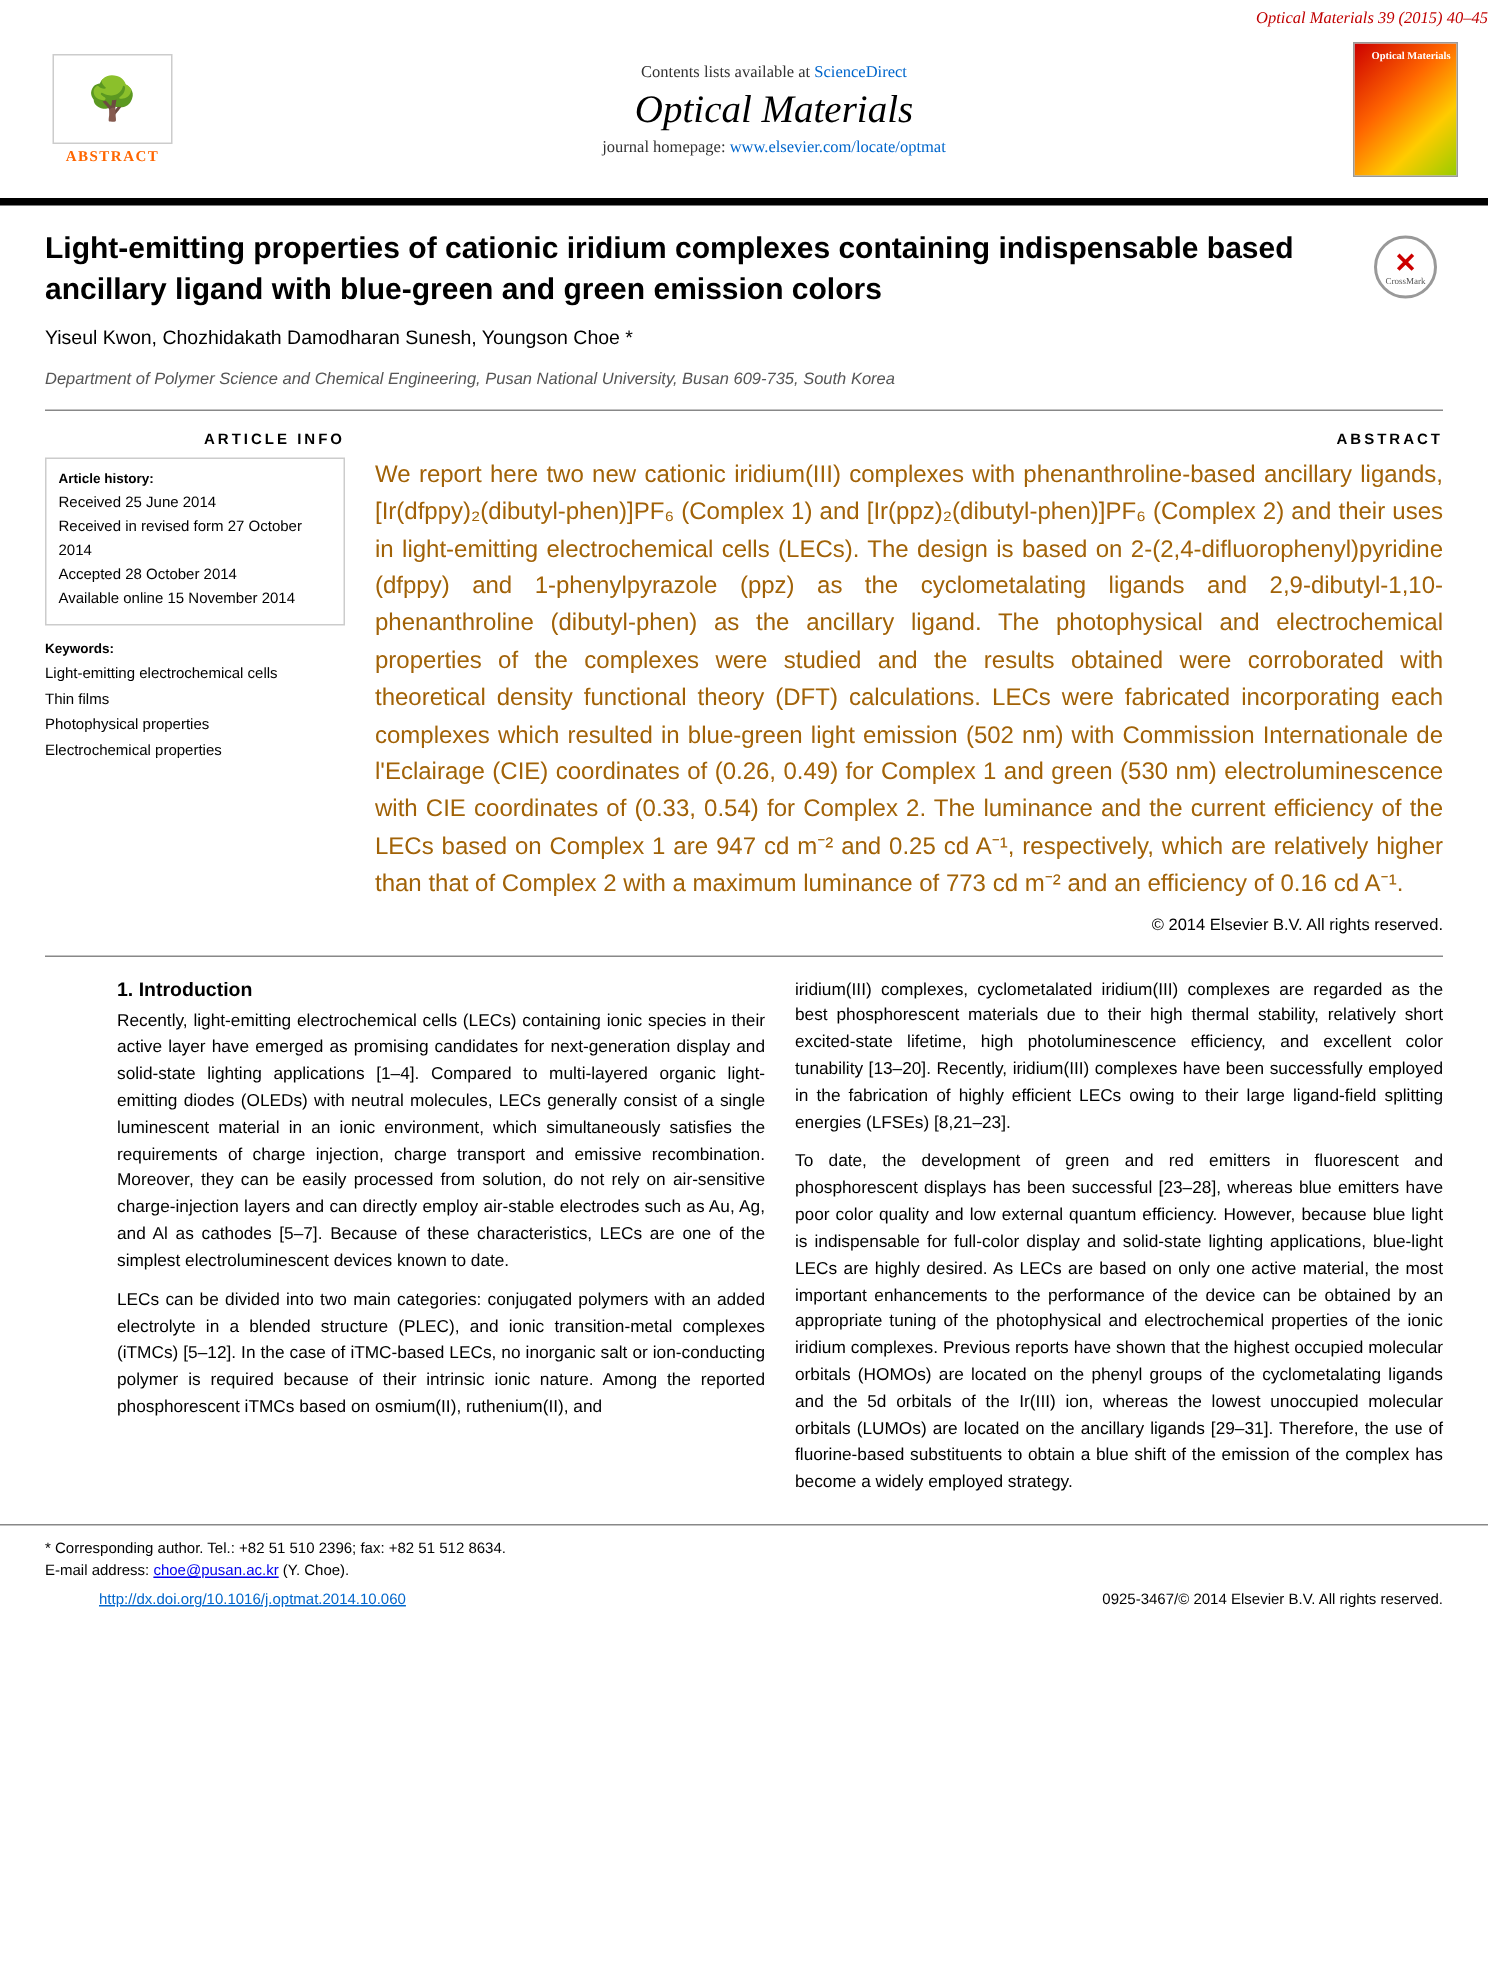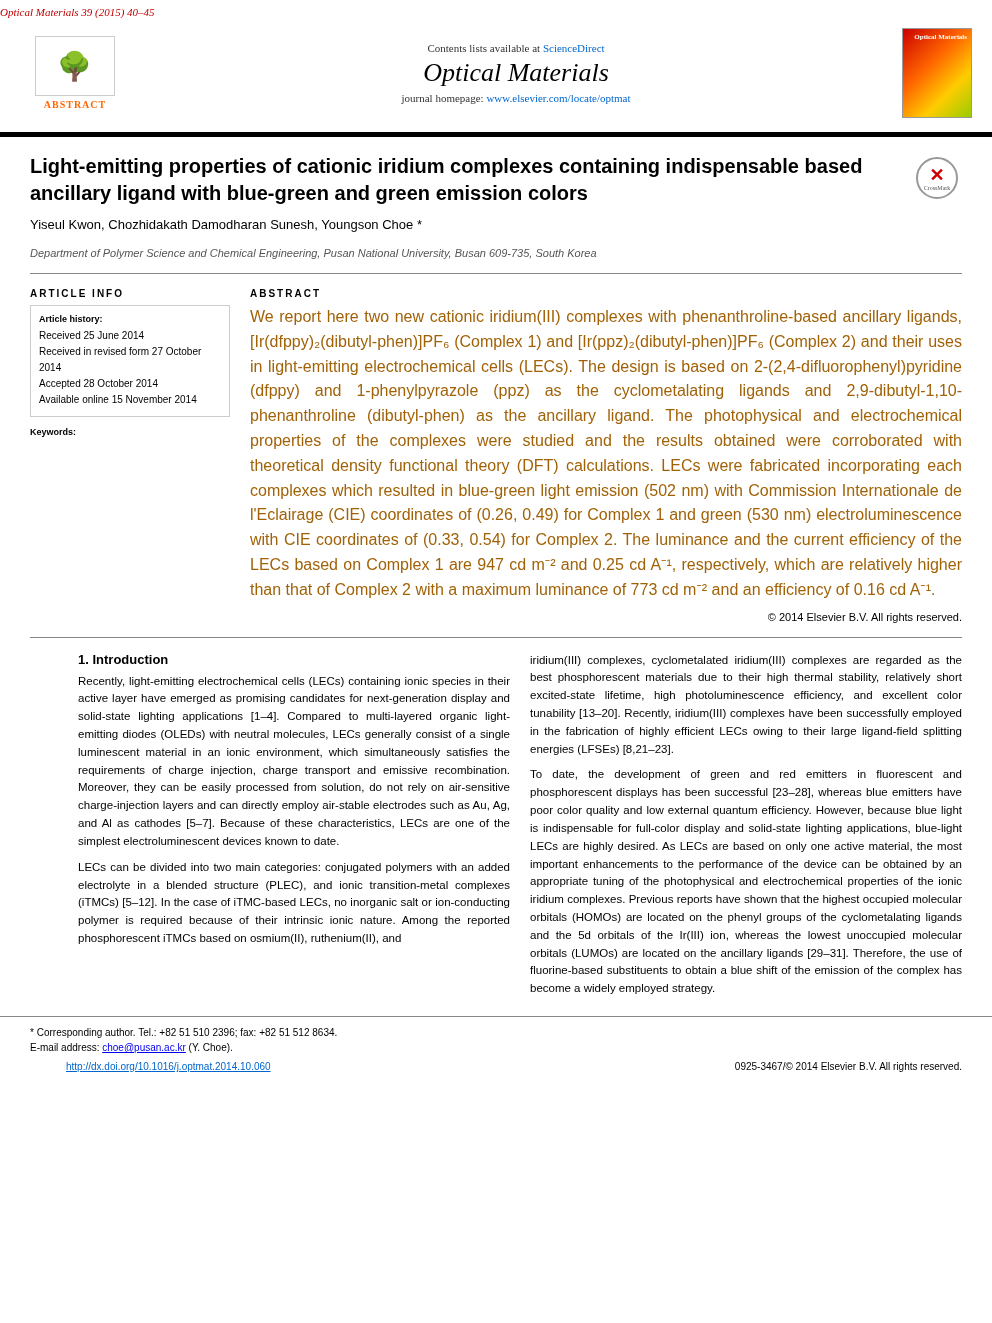--- a/index.html
+++ b/index.html
@@ -18,21 +18,21 @@
       padding: 0;
     }
 
     
     .journal-header {
       border-bottom: 2px solid #000;
       padding-bottom: 8px;
       margin-bottom: 0;
     }
     .journal-top-bar {
-      text-align: left;
+      text-align: right;
       font-size: 11px;
       color: #c00000;
       padding: 6px 0 2px 0;
       font-style: italic;
     }
     .journal-top-bar span { color: #c00000; }
     .journal-banner {
       display: flex;
       align-items: center;
       justify-content: space-between;
@@ -195,20 +195,21 @@
 
     
     .section-heading {
       font-size: 10px;
       font-family: Arial, sans-serif;
       letter-spacing: 2px;
       font-weight: bold;
       color: #000;
       margin-bottom: 6px;
       text-transform: uppercase;
+      text-align: right;
     }
     .info-box {
       border: 1px solid #ccc;
       padding: 8px;
       margin-bottom: 10px;
     }
     .info-label {
       font-size: 9px;
       font-weight: bold;
       font-family: Arial, sans-serif;
@@ -368,20 +369,26 @@
       <div class="col-left">
         <div class="section-heading">ARTICLE INFO</div>
         <div class="info-box">
           <div class="info-label">Article history:</div>
           <div class="info-item">Received 25 June 2014</div>
           <div class="info-item">Received in revised form 27 October 2014</div>
           <div class="info-item">Accepted 28 October 2014</div>
           <div class="info-item">Available online 15 November 2014</div>
         </div>
         <div class="info-label">Keywords:</div>
+        <div class="keyword-list">
+          <div class="keyword-item">Light-emitting electrochemical cells</div>
+          <div class="keyword-item">Thin films</div>
+          <div class="keyword-item">Photophysical properties</div>
+          <div class="keyword-item">Electrochemical properties</div>
+        </div>
       </div>
       <div class="col-right">
         <div class="section-heading">ABSTRACT</div>
         <div class="abstract-text">We report here two new cationic iridium(III) complexes with phenanthroline-based ancillary ligands, [Ir(dfppy)₂(dibutyl-phen)]PF₆ (Complex 1) and [Ir(ppz)₂(dibutyl-phen)]PF₆ (Complex 2) and their uses in light-emitting electrochemical cells (LECs). The design is based on 2-(2,4-difluorophenyl)pyridine (dfppy) and 1-phenylpyrazole (ppz) as the cyclometalating ligands and 2,9-dibutyl-1,10-phenanthroline (dibutyl-phen) as the ancillary ligand. The photophysical and electrochemical properties of the complexes were studied and the results obtained were corroborated with theoretical density functional theory (DFT) calculations. LECs were fabricated incorporating each complexes which resulted in blue-green light emission (502 nm) with Commission Internationale de l'Eclairage (CIE) coordinates of (0.26, 0.49) for Complex 1 and green (530 nm) electroluminescence with CIE coordinates of (0.33, 0.54) for Complex 2. The luminance and the current efficiency of the LECs based on Complex 1 are 947 cd m⁻² and 0.25 cd A⁻¹, respectively, which are relatively higher than that of Complex 2 with a maximum luminance of 773 cd m⁻² and an efficiency of 0.16 cd A⁻¹.</div>
         <div class="copyright-line">© 2014 Elsevier B.V. All rights reserved.</div>
       </div>
     </div>
 
     <hr class="section-divider">
 

